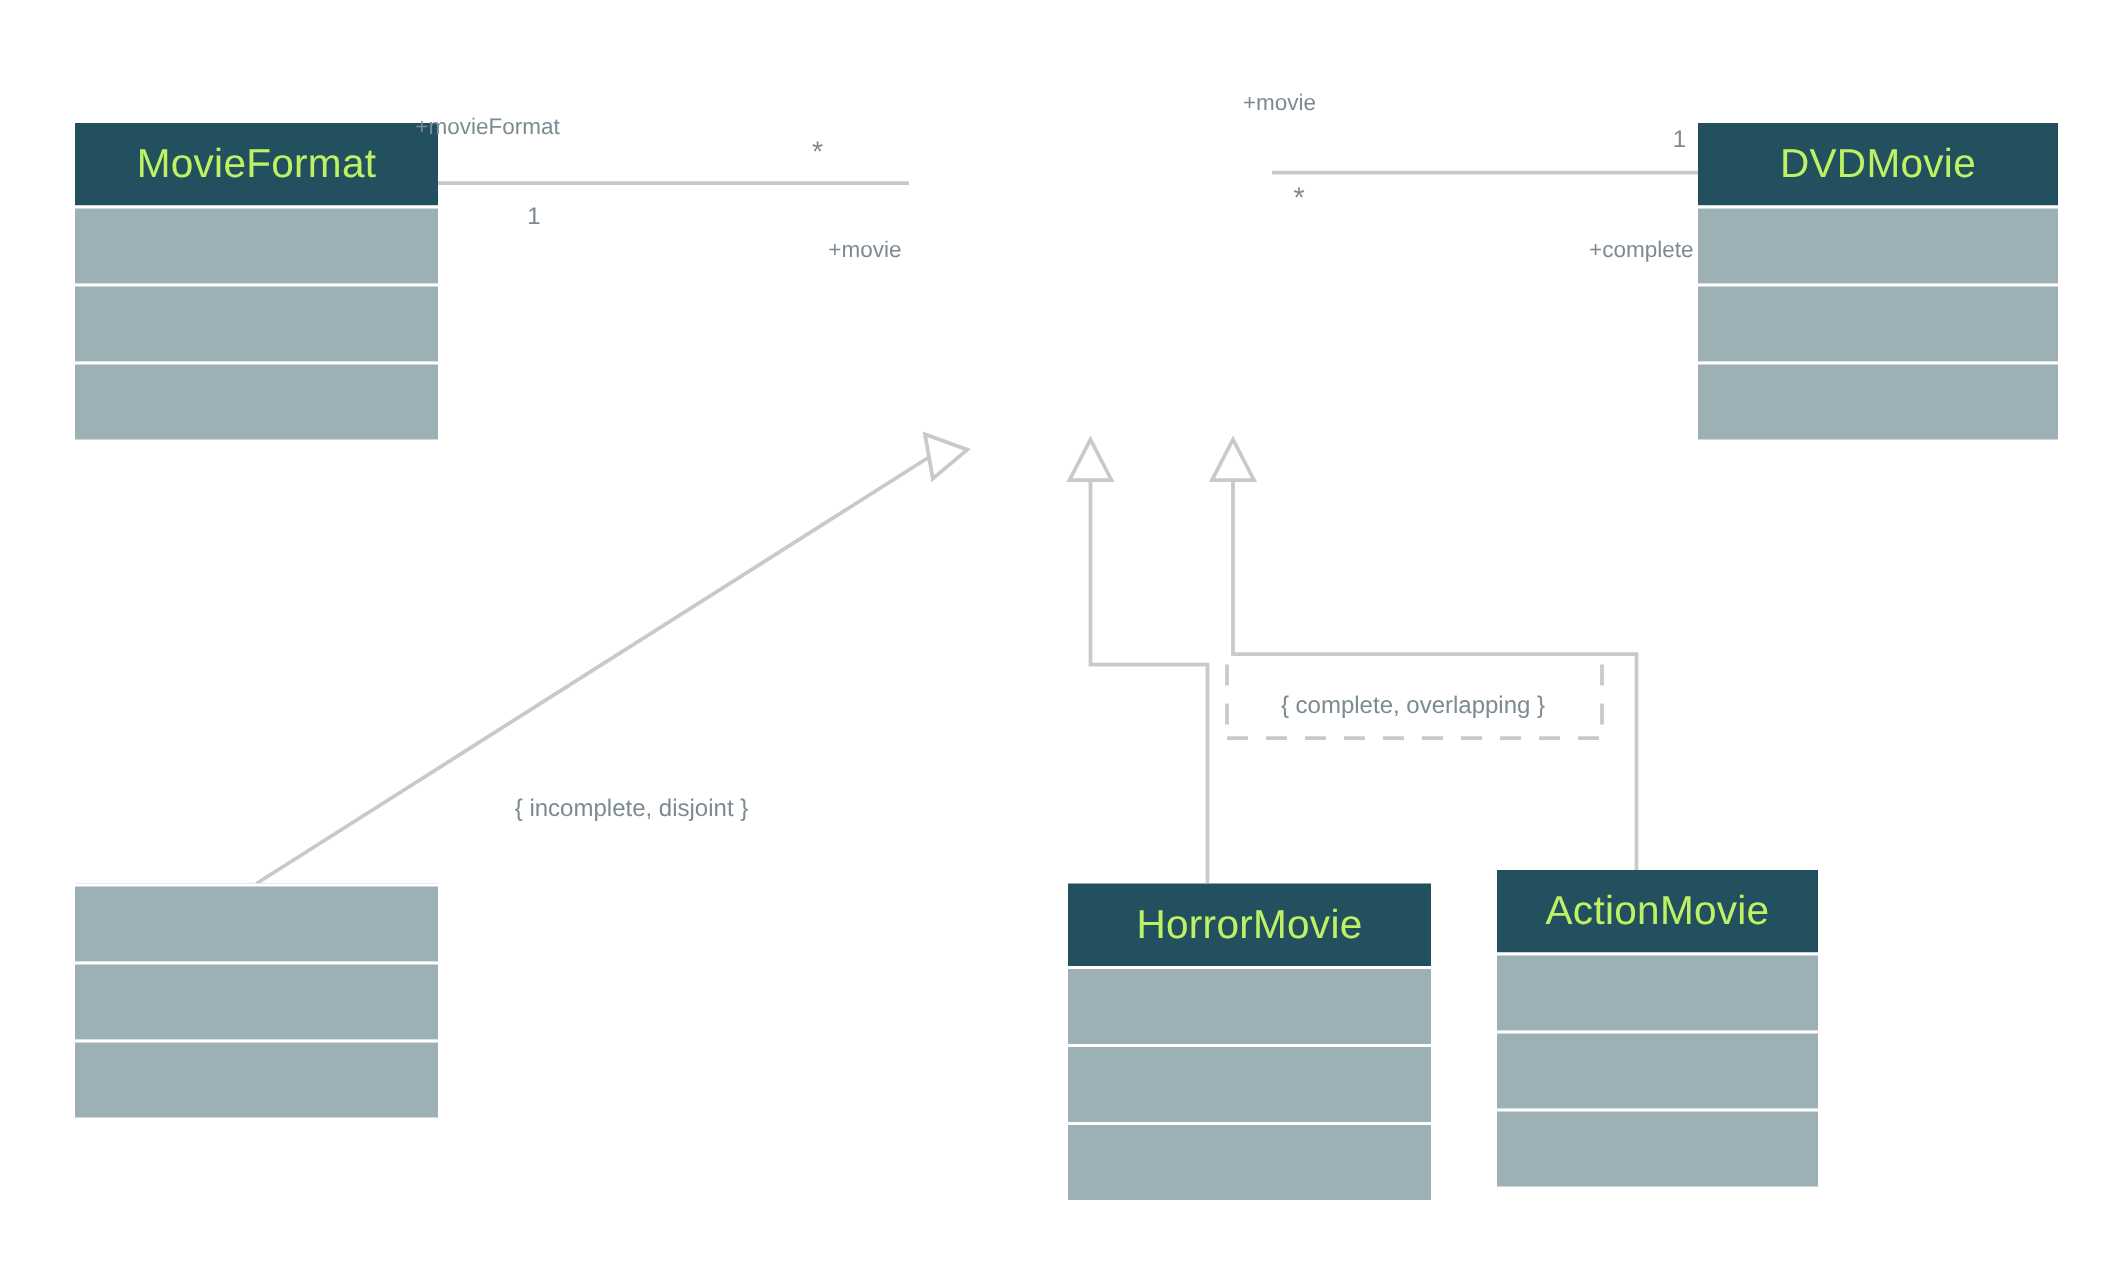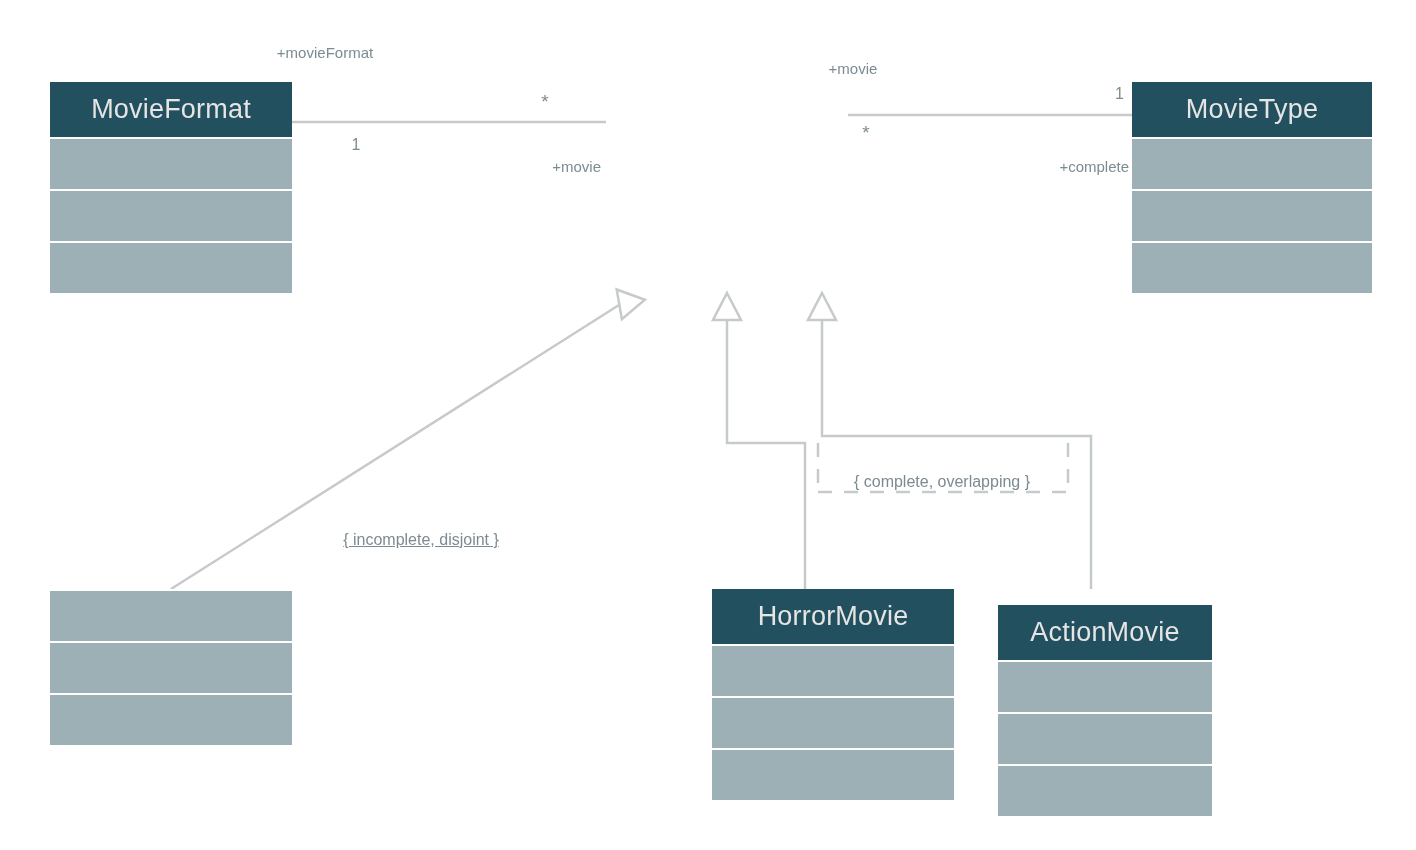--- a/index.html
+++ b/index.html
@@ -21,21 +21,21 @@
 
   
   .uml-class {
     position: absolute;
     box-sizing: border-box;
     background: #ffffff;
   }
   .uml-class .class-header {
     box-sizing: border-box;
     background: #23505e;
-    color: #e5e5e5;
+    color: #bef264;
     display: flex;
     align-items: center;
     justify-content: center;
     letter-spacing: 0.2px;
     white-space: nowrap;
   }
   .uml-class .class-compartment {
     box-sizing: border-box;
     background: #9cb0b5;
     border-top: 2px solid #ffffff;
@@ -95,21 +95,21 @@
       <span>MovieFormat</span>
     </div>
     <div class="class-compartment" style="height:52px;"></div>
     <div class="class-compartment" style="height:52px;"></div>
     <div class="class-compartment" style="height:52px;"></div>
   </div>
 
 
   <div class="uml-class" style="left:1132px; top:82px; width:240px; height:212px;">
     <div class="class-header" style="height:55px; font-size:27px;">
-      <span>MovieType</span>
+      <span>DVDMovie</span>
     </div>
     <div class="class-compartment" style="height:52px;"></div>
     <div class="class-compartment" style="height:52px;"></div>
     <div class="class-compartment" style="height:52px;"></div>
   </div>
 
   <div class="uml-class" style="left:50px; top:589px; width:242px; height:212px;">
     <div class="class-compartment" style="height:52px;"></div>
     <div class="class-compartment" style="height:52px;"></div>
     <div class="class-compartment" style="height:52px;"></div>
@@ -117,42 +117,42 @@
 
   <div class="uml-class" style="left:684px; top:589px; width:242px; height:212px;margin-left:28px;">
     <div class="class-header" style="height:55px; font-size:27px;">
       <span>HorrorMovie</span>
     </div>
     <div class="class-compartment" style="height:52px;"></div>
     <div class="class-compartment" style="height:52px;"></div>
     <div class="class-compartment" style="height:52px;"></div>
   </div>
 
-  <div class="uml-class" style="left:970px; top:605px; width:242px; height:212px;padding-left:28px;">
+  <div class="uml-class" style="left:970px; top:580px; width:242px; height:212px;padding-left:28px;">
     <div class="class-header" style="height:55px; font-size:27px;">
       <span>ActionMovie</span>
     </div>
     <div class="class-compartment" style="height:52px;"></div>
     <div class="class-compartment" style="height:52px;"></div>
     <div class="class-compartment" style="height:52px;"></div>
   </div>
 
-  <div class="lbl lbl-role align-center" style="left:325px; top:45px;">+movieFormat</div>
+  <div class="lbl lbl-role align-center" style="left:325px; top:77px;">+movieFormat</div>
 
   <div class="lbl lbl-mult align-center" style="left:356px; top:137px;">1</div>
 
   <div class="lbl lbl-ast align-center" style="left:545px; top:92px;">*</div>
 
   <div class="lbl lbl-role align-right" style="left:601px; top:159px;">+movie</div>
 
   <div class="lbl lbl-role align-center" style="left:853px; top:61px;">+movie</div>
 
   <div class="lbl lbl-ast align-center" style="left:866px; top:123px;">*</div>
 
   <div class="lbl lbl-mult align-right" style="left:1124px; top:86px;">1</div>
 
   <div class="lbl lbl-role align-right" style="left:1129px; top:159px;">+complete</div>
 
-  <div class="lbl lbl-constraint align-center" style="left:421px; top:532px;text-decoration:underline;">{ incomplete, disjoint }</div>
+  <div class="lbl lbl-constraint align-center" style="left:421px; top:532px;">{ incomplete, disjoint }</div>
 
-  <div class="lbl lbl-constraint align-center" style="left:942px; top:474px;">{ complete, overlapping }</div>
+  <div class="lbl lbl-constraint align-center" style="left:942px; top:463px;">{ complete, overlapping }</div>
 
 </div>
 
 </body></html>

